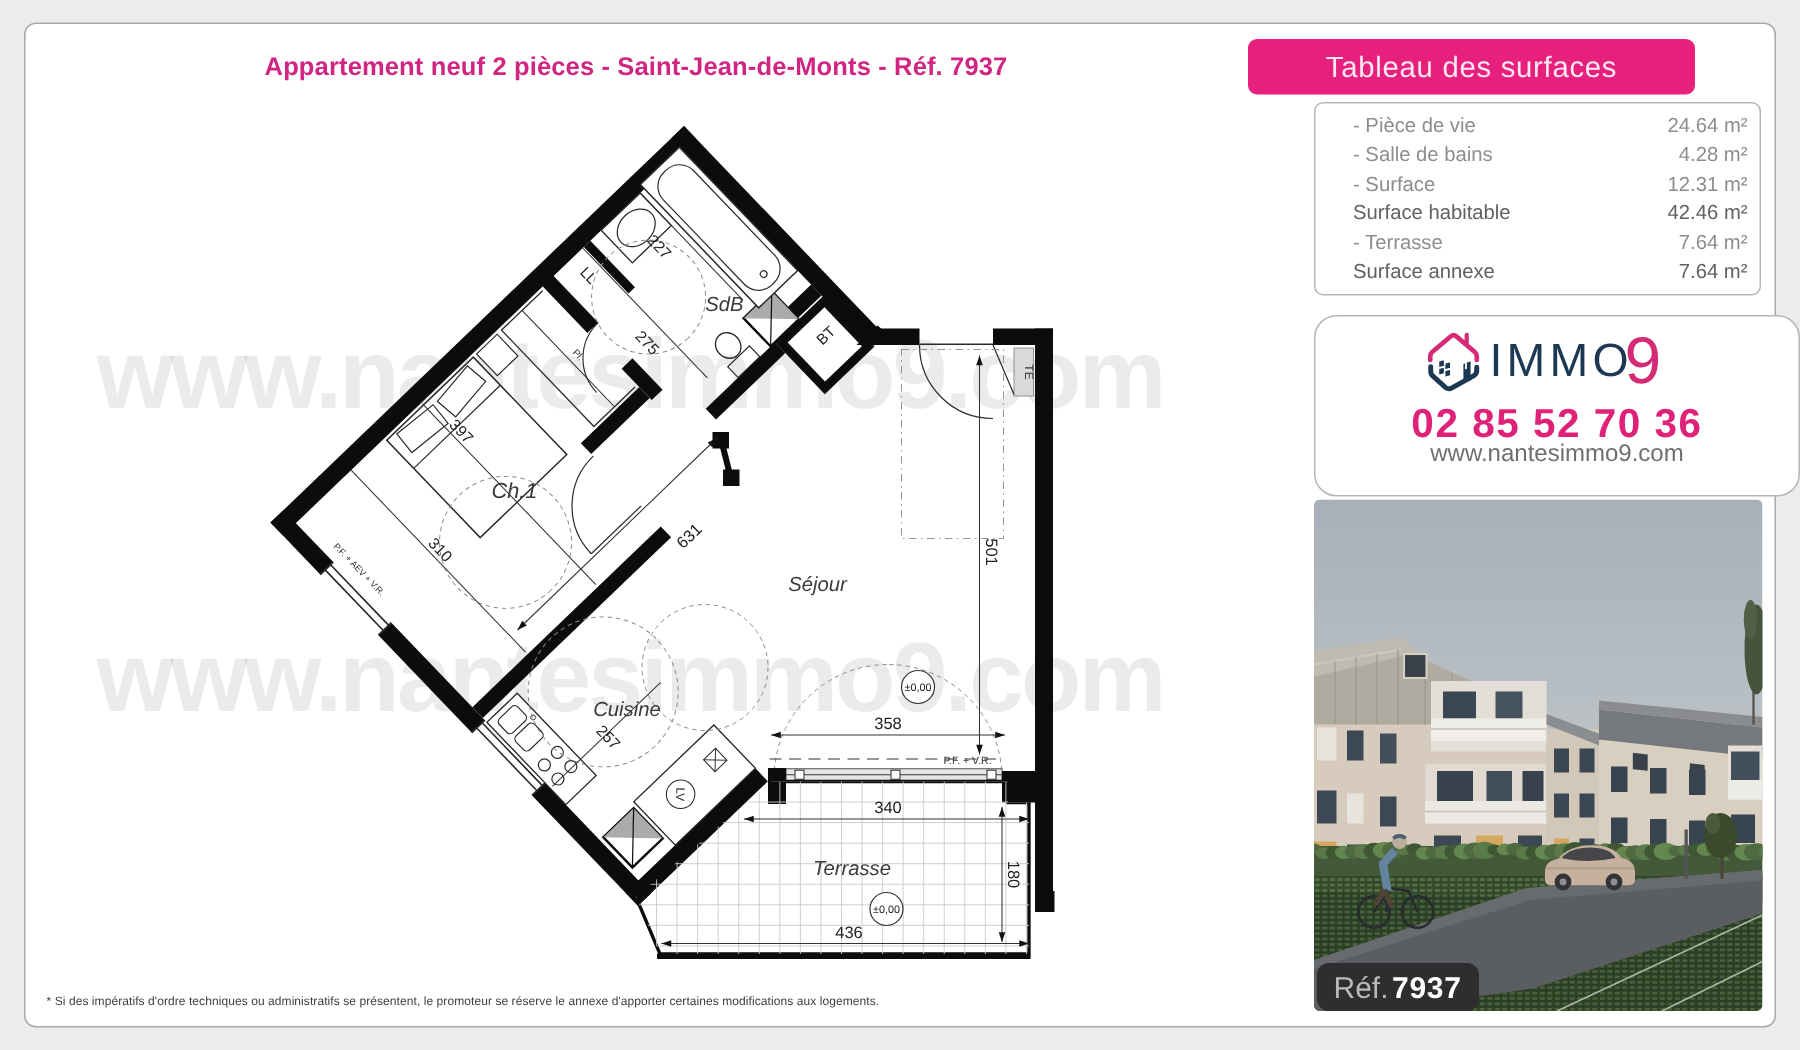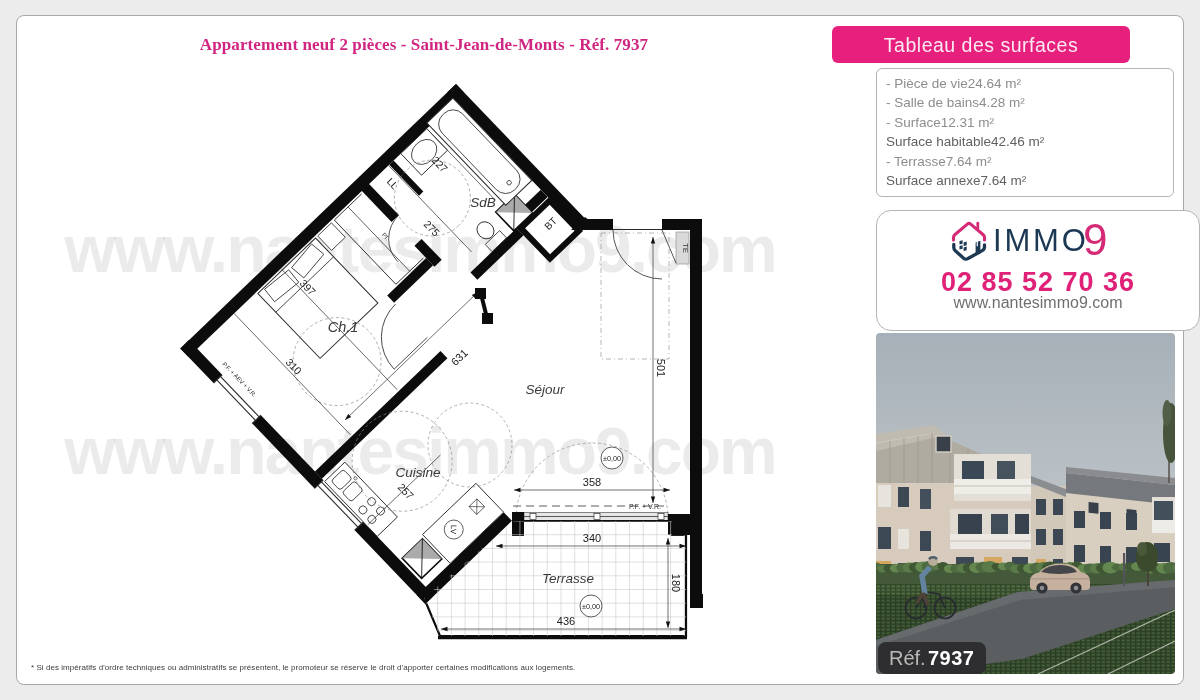--- a/index.html
+++ b/index.html
@@ -1,22 +1,22 @@
 <!DOCTYPE html>
 <html><head>
 <meta charset="utf-8">
 <style>
   html,body{margin:0;padding:0;}
   body{width:1200px;height:700px;background:#ececec;font-family:"Liberation Sans",sans-serif;position:relative;overflow:hidden;}
   .card{position:absolute;left:16px;top:15px;width:1166px;height:668px;background:#fff;border:1px solid #a8a8a8;border-radius:8px;}
-  .title{position:absolute;left:0px;top:35px;width:848px;text-align:center;font-size:17px;font-weight:bold;color:#d02580;letter-spacing:0.1px;font-family:Liberation Serif, serif;}
+  .title{position:absolute;left:0px;top:35px;width:848px;text-align:center;font-size:17px;font-weight:bold;color:#d02580;letter-spacing:0.1px;}
   .hdr{position:absolute;left:832px;top:26px;width:298px;height:37px;background:#e71f7d;border-radius:6px;color:#fbe9f2;font-size:19.5px;text-align:center;line-height:38px;letter-spacing:0.5px;}
   .tbox{position:absolute;left:876px;top:68px;width:296px;height:127px;background:#fff;border:1px solid #b5b5b5;border-radius:6px;font-size:13.5px;color:#8d8d8d;}
   .tbox .rows{position:absolute;left:9px;top:5px;right:8px;}
-  .tbox .r{display:flex;justify-content:flex-start;line-height:19.4px;}
+  .tbox .r{display:flex;justify-content:space-between;line-height:19.4px;margin-left:16px;}
   .tbox .b{font-weight:normal;color:#616161;}
   .ibox{position:absolute;left:876px;top:210px;width:296px;height:119px;background:#fff;border:1px solid #b5b5b5;border-radius:15px;padding-left:26px;}
   .phone{position:absolute;left:0;top:56px;width:100%;text-align:center;font-size:27px;font-weight:bold;color:#df2178;letter-spacing:1px;}
   .url{position:absolute;left:0;top:83px;width:100%;text-align:center;font-size:16px;color:#6f6f6f;}
   .foot{position:absolute;left:31px;top:663px;font-size:8px;color:#3d3d3d;letter-spacing:0.05px;}
   svg{position:absolute;left:0;top:0;}
 </style>
 </head>
 <body>
 <div class="card"></div>
@@ -390,13 +390,13 @@
 <path d="M 25,11 a 5.5 5.5 0 0 1 8,0" stroke="#4d5e6d" stroke-width="2.6" fill="none"></path>
 <path d="M 19,45 L 13,55 M 19,45 L 24,57" stroke="#4f4336" stroke-width="3.6" fill="none"></path>
 </g>
 <path d="M 293,150 L 293,120" stroke="#54504a" stroke-width="1.5"></path>
 <ellipse cx="295" cy="100" rx="8" ry="30" fill="#47543b"></ellipse>
 <ellipse cx="291" cy="80" rx="4.5" ry="13" fill="#525f46"></ellipse>
 <rect x="2" y="309" width="108" height="32" rx="8" fill="#2e2e30"></rect>
 <text x="13" y="332" font-size="20" fill="#b9b9b9" font-family="Liberation Sans,sans-serif">Réf.</text>
 <text x="52" y="332" font-size="20" fill="#ffffff" font-weight="bold" font-family="Liberation Sans,sans-serif" letter-spacing="0.5">7937</text>
 </svg>
-<div class="foot">* Si des impératifs d'ordre techniques ou administratifs se présentent, le promoteur se réserve le droit d'apporter certaines modifications aux logements.</div>
+<div class="foot">* Si des impératifs d'ordre techniques ou administratifs se présentent, le promoteur se réserve le annexe d'apporter certaines modifications aux logements.</div>
 
 </body></html>

